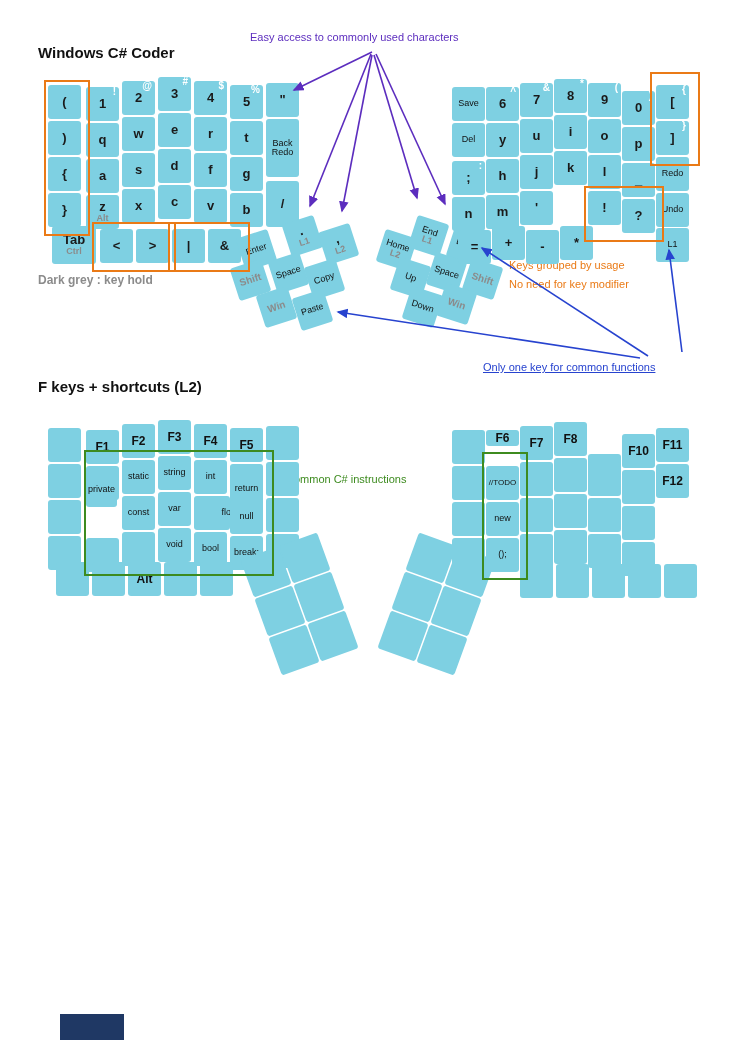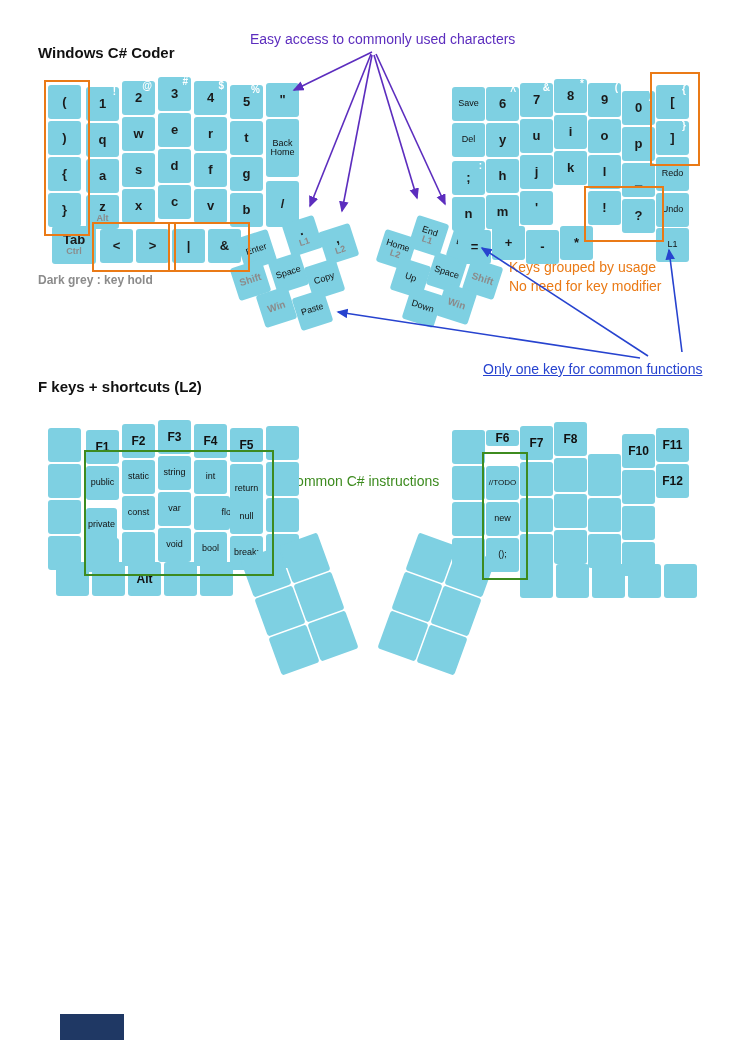--- a/index.html
+++ b/index.html
@@ -1,20 +1,20 @@
 <!DOCTYPE html>
 <html style="--key: #7ed0e2; --hold: #8b8b8b; --sup: #ffffff; --orange: #ea7a16; --green: #3d8b1f; --purple: #5c2dbe; --blue: #2743cf; --navy: #1f3864;"><head>
 <meta charset="utf-8">
 <style>
   html,body{margin:0;padding:0;background:#fff;}
   .page{position:relative;width:736px;height:1041px;background:#fff;overflow:hidden;
         font-family:"Liberation Sans",sans-serif;}
   .abs{position:absolute;}
   .title{position:absolute;font-weight:bold;font-size:15px;color:#111;}
-  .ann{position:absolute;font-size:14px;white-space:nowrap;}
+  .ann{position:absolute;font-size:11px;white-space:nowrap;}
   .ann-purple{color:var(--purple);}
   .ann-grey{color:var(--hold);font-weight:bold;font-size:12px;}
   .ann-orange{color:var(--orange);}
   .ann-blue{color:var(--blue);}
   .ann-green{color:var(--green);}
   .key{position:absolute;background:var(--key);border-radius:3px;display:flex;
        flex-direction:column;align-items:center;justify-content:center;
        line-height:1.05;box-sizing:border-box;}
   .sup{position:absolute;top:0;right:3px;font-weight:bold;font-size:10px;color:var(--sup);}
   .m-b{font-weight:bold;font-size:13px;color:#1a1a1a;}
@@ -124,21 +124,21 @@
       <div class="key" style="left: 230px; top: 157px; width: 33px; height: 34px;">
         <span class="m-b">g</span>
       </div>
       <div class="key" style="left: 230px; top: 193px; width: 33px; height: 34px;">
         <span class="m-b">b</span>
       </div>
       <div class="key" style="left: 266px; top: 83px; width: 33px; height: 34px;">
         <span class="m-b">"</span>
       </div>
       <div class="key" style="left: 266px; top: 119px; width: 33px; height: 58px;">
-        <span class="m-s">Back Home</span>
+        <span class="m-s">Back Redo</span>
       </div>
       <div class="key" style="left: 266px; top: 181px; width: 33px; height: 46px;">
         <span class="m-b">/</span>
       </div>
       <div class="key" style="left: 52px; top: 226px; width: 44px; height: 38px;">
         <span class="m-b">Tab</span>
         <span class="hold">Ctrl</span>
       </div>
       <div class="key" style="left: 100px; top: 229px; width: 33px; height: 34px;">
         <span class="m-b">&lt;</span>
@@ -338,21 +338,21 @@
         <span class="m-s">string</span>
       </div>
       <div class="key" style="left: 194px; top: 460px; width: 33px; height: 34px;">
         <span class="m-s">int</span>
       </div>
       <div class="key" style="left: 230px; top: 464px; width: 33px; height: 50px;">
         <span class="m-s">return</span>
       </div>
       <div class="key" style="left: 266px; top: 462px; width: 33px; height: 34px;"></div>
       <div class="key" style="left: 48px; top: 500px; width: 33px; height: 34px;"></div>
-      <div class="key" style="left: 86px; top: 508px; width: 31px; height: 34px;">
+      <div class="key" style="left: 86px; top: 473px; width: 31px; height: 34px;">
         <span class="m-s">private</span>
       </div>
       <div class="key" style="left: 122px; top: 496px; width: 33px; height: 34px;">
         <span class="m-s">const</span>
       </div>
       <div class="key" style="left: 158px; top: 492px; width: 33px; height: 34px;">
         <span class="m-s">var</span>
       </div>
       <div class="key" style="left: 194px; top: 496px; width: 33px; height: 34px; padding-left: 36px;">
         <span class="m-s">float</span>

